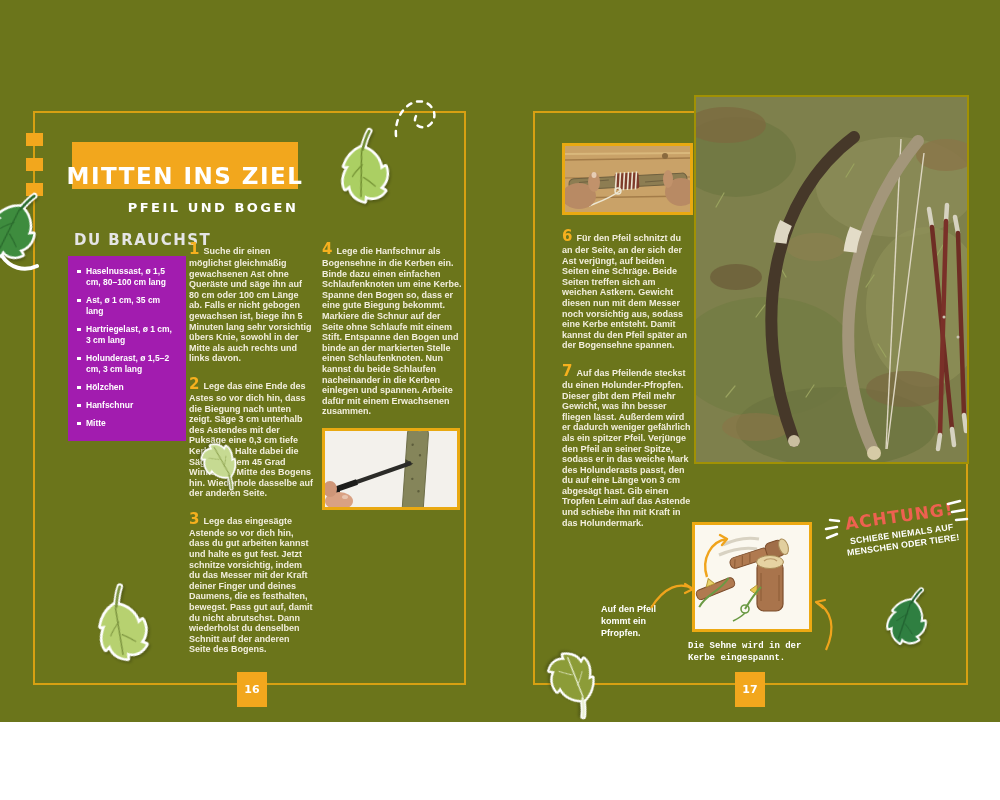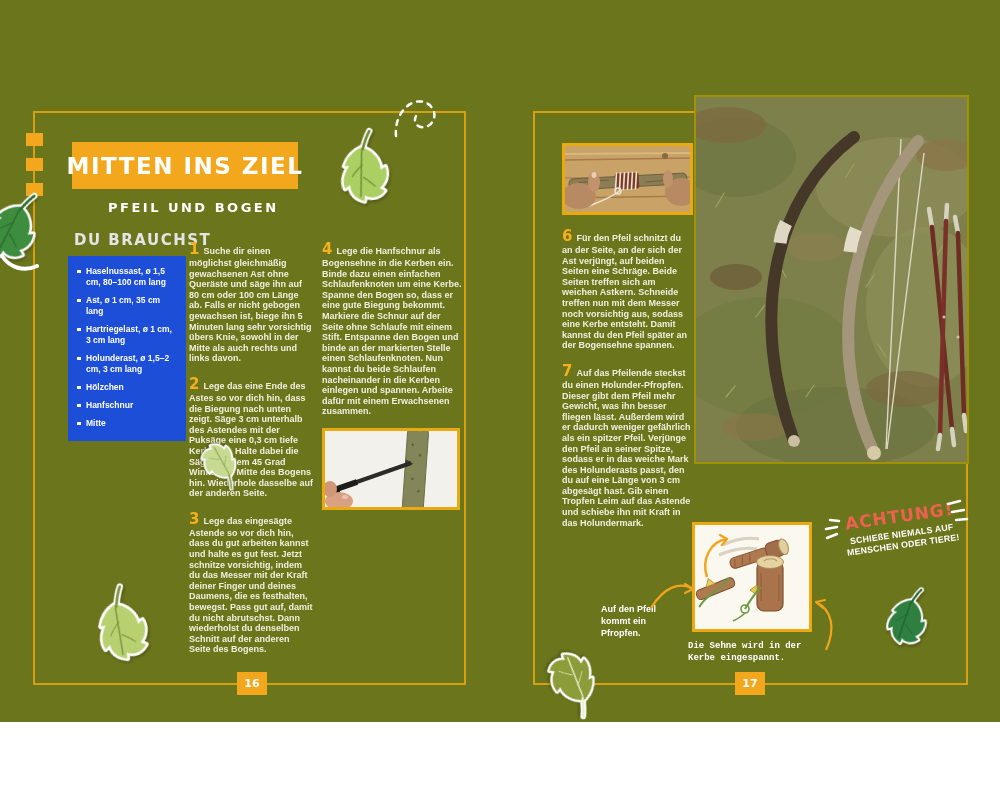--- a/index.html
+++ b/index.html
@@ -6,27 +6,27 @@
   .canvas{position:relative;width:1000px;height:800px;overflow:hidden;background:#fff;font-family:"Liberation Sans",sans-serif;}
   .spread{position:absolute;left:0;top:0;width:1000px;height:722px;background:#6b751b;}
 
   
   .pageframe{position:absolute;border:2px solid #d7a012;}
   #frameL{left:33px;top:111px;width:429px;height:570px;}
   #frameR{left:533px;top:111px;width:431px;height:570px;}
   .sq{position:absolute;width:17px;height:13px;background:#f2a71d;}
 
   
-  .title-box{position:absolute;left:72px;top:142px;width:226px;height:47px;background:#f2a71d;display:flex;align-items:center;justify-content:center;}
+  .title-box{position:absolute;left:72px;top:142px;width:226px;height:47px;background:#f2a71d;display:flex;align-items:flex-end;justify-content:center;}
   .title{font:bold 23px "DejaVu Sans",sans-serif;color:#fff;letter-spacing:1.5px;white-space:nowrap;}
-  .subtitle{position:absolute;left:108px;top:200px;width:210px;text-align:left;font:bold 13px "DejaVu Sans",sans-serif;color:#fff;letter-spacing:2.5px;white-space:nowrap;}
+  .subtitle{position:absolute;left:108px;top:200px;width:210px;text-align:center;font:bold 13px "DejaVu Sans",sans-serif;color:#fff;letter-spacing:2.5px;white-space:nowrap;}
   .mat-head{position:absolute;left:74px;top:231px;font:bold 15px "DejaVu Sans",sans-serif;color:#e5e5e5;letter-spacing:1.5px;}
 
   
-  .mat-box{position:absolute;left:68px;top:256px;width:100px;padding:10px 9px 4px 9px;background:#1d4ed8;}
+  .mat-box{position:absolute;left:68px;top:256px;width:100px;padding:10px 9px 4px 9px;background:#a21caf;}
   .mat-box ul{list-style:none;margin:0;padding:0;}
   .mat-box li{position:relative;padding-left:9px;font:bold 8.5px/1.3 "Liberation Sans",sans-serif;color:#fff;margin-bottom:7px;}
   .mat-box li::before{content:"";position:absolute;left:0;top:3.5px;width:3.5px;height:3.5px;background:#fff;}
 
   
   .col{position:absolute;color:#f2eedd;font:bold 9px/10.6px "Liberation Sans",sans-serif;}
   #col1{left:189px;top:240px;width:124px;}
   #col2{left:322px;top:240px;width:141px;}
   #col3{left:562px;top:133px;width:131px;}
   .step{margin:0 0 11px 0;}
@@ -44,21 +44,21 @@
   .caption{position:absolute;color:#fff;font:bold 9px/1.35 "Liberation Sans",sans-serif;}
   #caption1{left:601px;top:603px;width:82px;}
   #caption2{left:688px;top:640px;width:118px;font-family:Liberation Mono, monospace;}
 
   
   .warn{position:absolute;left:830px;top:506px;width:142px;transform:rotate(-8deg);text-align:center;}
   .warn-title{font:bold 17px "DejaVu Sans",sans-serif;color:#ee6150;letter-spacing:1px;}
   .warn-text{margin-top:3px;font:bold 8.8px/1.3 "Liberation Sans",sans-serif;color:#fff;letter-spacing:.2px;}
 
   
-  .pn{position:absolute;top:672px;width:30px;height:23px;background:#f2a71d;color:#fff;font:bold 11px "DejaVu Sans",sans-serif;display:flex;align-items:center;justify-content:center;}
+  .pn{position:absolute;top:672px;width:30px;height:35px;background:#f2a71d;color:#fff;font:bold 11px "DejaVu Sans",sans-serif;display:flex;align-items:center;justify-content:center;}
   #pn16{left:237px;} #pn17{left:735px;}
 
   
   .leaf{position:absolute;overflow:visible;filter:drop-shadow(1px 2px 1.5px rgba(30,35,5,.35));}
   .lf-stem-w{stroke:#fff;stroke-width:11;fill:none;stroke-linecap:round;}
   .lf-blade{stroke:#fff;stroke-width:9;stroke-linejoin:round;paint-order:stroke;fill:var(--fill);}
   .lf-stem{stroke:var(--vein);stroke-width:4.5;fill:none;stroke-linecap:round;}
   .lf-vein{stroke:var(--vein);fill:none;stroke-width:2.5;stroke-linecap:round;}
   .lf-vein2{stroke:var(--vein);fill:none;stroke-width:1.8;stroke-linecap:round;}
   .doodle{position:absolute;overflow:visible;}
@@ -147,21 +147,21 @@
         </g>
         <path d="M56 44 C 46 52 34 56 24 60" stroke="#ece6d2" stroke-width="1.6" fill="none"></path>
         <circle cx="53" cy="45" r="3" stroke="#ece6d2" stroke-width="1.4" fill="none"></circle>
         <ellipse cx="14" cy="50" rx="17" ry="13" fill="#b88a64"></ellipse>
         <ellipse cx="29" cy="36" rx="6" ry="10" fill="#c1926b"></ellipse>
         <ellipse cx="29" cy="29" rx="2.5" ry="3" fill="#e6cdb4"></ellipse>
         <ellipse cx="116" cy="46" rx="16" ry="14" fill="#b88a64"></ellipse>
         <ellipse cx="103" cy="33" rx="5" ry="9" fill="#c1926b"></ellipse>
       </svg>
 
-      <p class="step"><span class="stepnum">6</span><span>Für den Pfeil schnitzt du an der Seite, an der sich der Ast verjüngt, auf beiden Seiten eine Schräge. Beide Seiten treffen sich am weichen Astkern. Schneide treffen nun mit dem Messer noch vorsichtig aus, sodass eine Kerbe entsteht. Damit kannst du den Pfeil später an der Bogensehne spannen.</span></p>
+      <p class="step"><span class="stepnum">6</span><span>Für den Pfeil schnitzt du an der Seite, an der sich der Ast verjüngt, auf beiden Seiten eine Schräge. Beide Seiten treffen sich am weichen Astkern. Gewicht diesen nun mit dem Messer noch vorsichtig aus, sodass eine Kerbe entsteht. Damit kannst du den Pfeil später an der Bogensehne spannen.</span></p>
       <p class="step"><span class="stepnum">7</span><span>Auf das Pfeilende steckst du einen Holunder-Pfropfen. Dieser gibt dem Pfeil mehr Gewicht, was ihn besser fliegen lässt. Außerdem wird er dadurch weniger gefährlich als ein spitzer Pfeil. Verjünge den Pfeil an seiner Spitze, sodass er in das weiche Mark des Holunderasts passt, den du auf eine Länge von 3 cm abgesägt hast. Gib einen Tropfen Leim auf das Astende und schiebe ihn mit Kraft in das Holundermark.</span></p>
     </div>
 
     <svg id="photo-bows" width="271" height="365" viewBox="0 0 271 365">
       <rect width="271" height="365" fill="#7e804c"></rect>
       <ellipse cx="40" cy="60" rx="60" ry="40" fill="#6f7742" opacity=".8"></ellipse>
       <ellipse cx="200" cy="90" rx="80" ry="50" fill="#8b8b57" opacity=".8"></ellipse>
       <ellipse cx="70" cy="260" rx="90" ry="60" fill="#737c44" opacity=".8"></ellipse>
       <ellipse cx="230" cy="210" rx="60" ry="80" fill="#8f9058" opacity=".7"></ellipse>
       <ellipse cx="140" cy="330" rx="100" ry="40" fill="#6d7440" opacity=".8"></ellipse>

